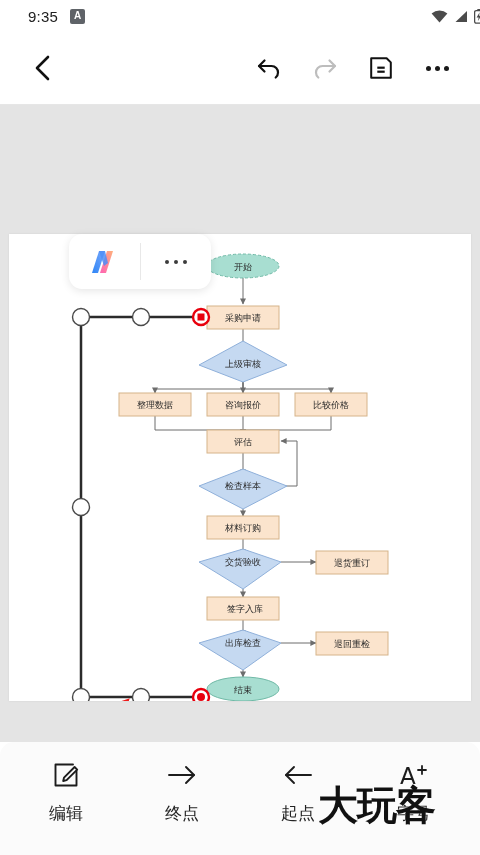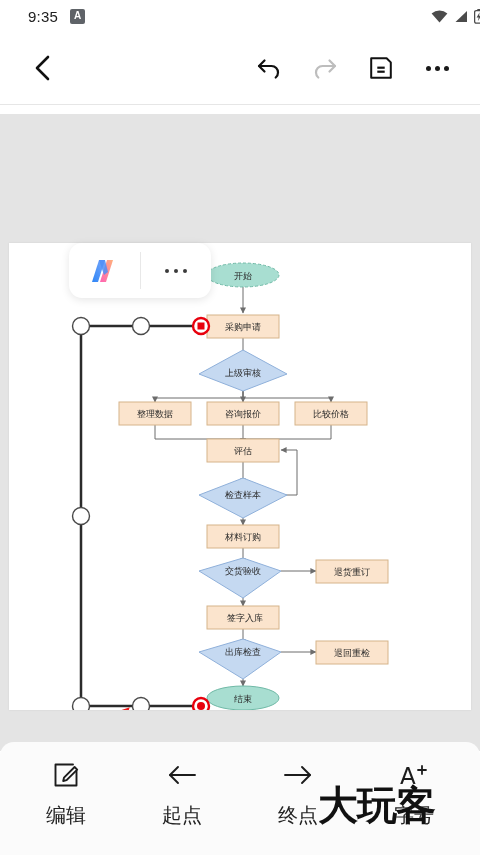--- a/index.html
+++ b/index.html
@@ -57,21 +57,21 @@
     cursor: pointer; background: none; border: none;
   }
   .tb-spacer { flex: 1; }
   .tb-gap { width: 14px; }
   .tb-btn svg { display: block; }
   .dots-h { display: flex; gap: 4px; align-items: center; }
   .dots-h i { width: 5px; height: 5px; border-radius: 50%; background: #1a1a1a; display:block; }
 
   
   .canvas {
-    position: absolute; top: 114px; left: 0;
+    position: absolute; top: 105px; left: 0;
     width: 480px; height: 637px;
     background: #e4e4e4;
     overflow: hidden;
   }
   .page {
     position: absolute; left: 9px; top: 129px;
     width: 462px; height: 467px;
     background: #ffffff;
     box-shadow: 0 0 2px rgba(0,0,0,.08);
   }
@@ -106,21 +106,21 @@
     display: flex; align-items: flex-start;
     padding: 18px 8px 0 8px;
   }
   .bb-item {
     flex: 1;
     display: flex; flex-direction: column; align-items: center;
     gap: 12px;
     cursor: pointer;
   }
   .bb-ico { height: 30px; display: flex; align-items: center; justify-content: center; }
-  .bb-label { font-size: 20px; color: #232323; }
+  .bb-label { font-size: 17px; color: #232323; }
 
   
   .watermark {
     position: absolute; left: 318px; top: 778px;
     font-size: 40px; font-weight: 700;
     color: #111111;
     letter-spacing: -1px;
     font-family: "DejaVu Sans", sans-serif;
     white-space: nowrap;
     pointer-events: none;
@@ -380,35 +380,35 @@
           <path d="M12 16.6 22.6 6l2.6 2.6L14.6 19.2l-3.4.8Z" fill="none" stroke="#1c1c1c" stroke-width="1.9" stroke-linejoin="round"></path>
         </svg>
       </span>
       <span class="bb-label">编辑</span>
     </div>
 
 
     <div class="bb-item">
       <span class="bb-ico">
         <svg width="30" height="22" viewBox="0 0 30 22">
-          <path d="M28 11H3" stroke="#1c1c1c" stroke-width="1.9" stroke-linecap="round"></path>
-          <path d="M11 3 3 11l8 8" fill="none" stroke="#1c1c1c" stroke-width="1.9" stroke-linecap="round" stroke-linejoin="round"></path>
-        </svg>
-      </span>
-      <span class="bb-label">起点</span>
+          <path d="M2 11h25" stroke="#1c1c1c" stroke-width="1.9" stroke-linecap="round"></path>
+          <path d="M19 3l8 8-8 8" fill="none" stroke="#1c1c1c" stroke-width="1.9" stroke-linecap="round" stroke-linejoin="round"></path>
+        </svg>
+      </span>
+      <span class="bb-label">终点</span>
     </div>
 
     <div class="bb-item">
       <span class="bb-ico">
         <svg width="30" height="22" viewBox="0 0 30 22">
-          <path d="M2 11h25" stroke="#1c1c1c" stroke-width="1.9" stroke-linecap="round"></path>
-          <path d="M19 3l8 8-8 8" fill="none" stroke="#1c1c1c" stroke-width="1.9" stroke-linecap="round" stroke-linejoin="round"></path>
-        </svg>
-      </span>
-      <span class="bb-label">终点</span>
+          <path d="M28 11H3" stroke="#1c1c1c" stroke-width="1.9" stroke-linecap="round"></path>
+          <path d="M11 3 3 11l8 8" fill="none" stroke="#1c1c1c" stroke-width="1.9" stroke-linecap="round" stroke-linejoin="round"></path>
+        </svg>
+      </span>
+      <span class="bb-label">起点</span>
     </div>
 
     <div class="bb-item">
       <span class="bb-ico">
         <svg width="30" height="26" viewBox="0 0 30 26">
           <text x="1" y="22" font-size="23" font-family="DejaVu Sans, sans-serif" fill="#1c1c1c">A</text>
           <path d="M23 4v8M19 8h8" stroke="#1c1c1c" stroke-width="1.8" stroke-linecap="round"></path>
         </svg>
       </span>
       <span class="bb-label">字号</span>

